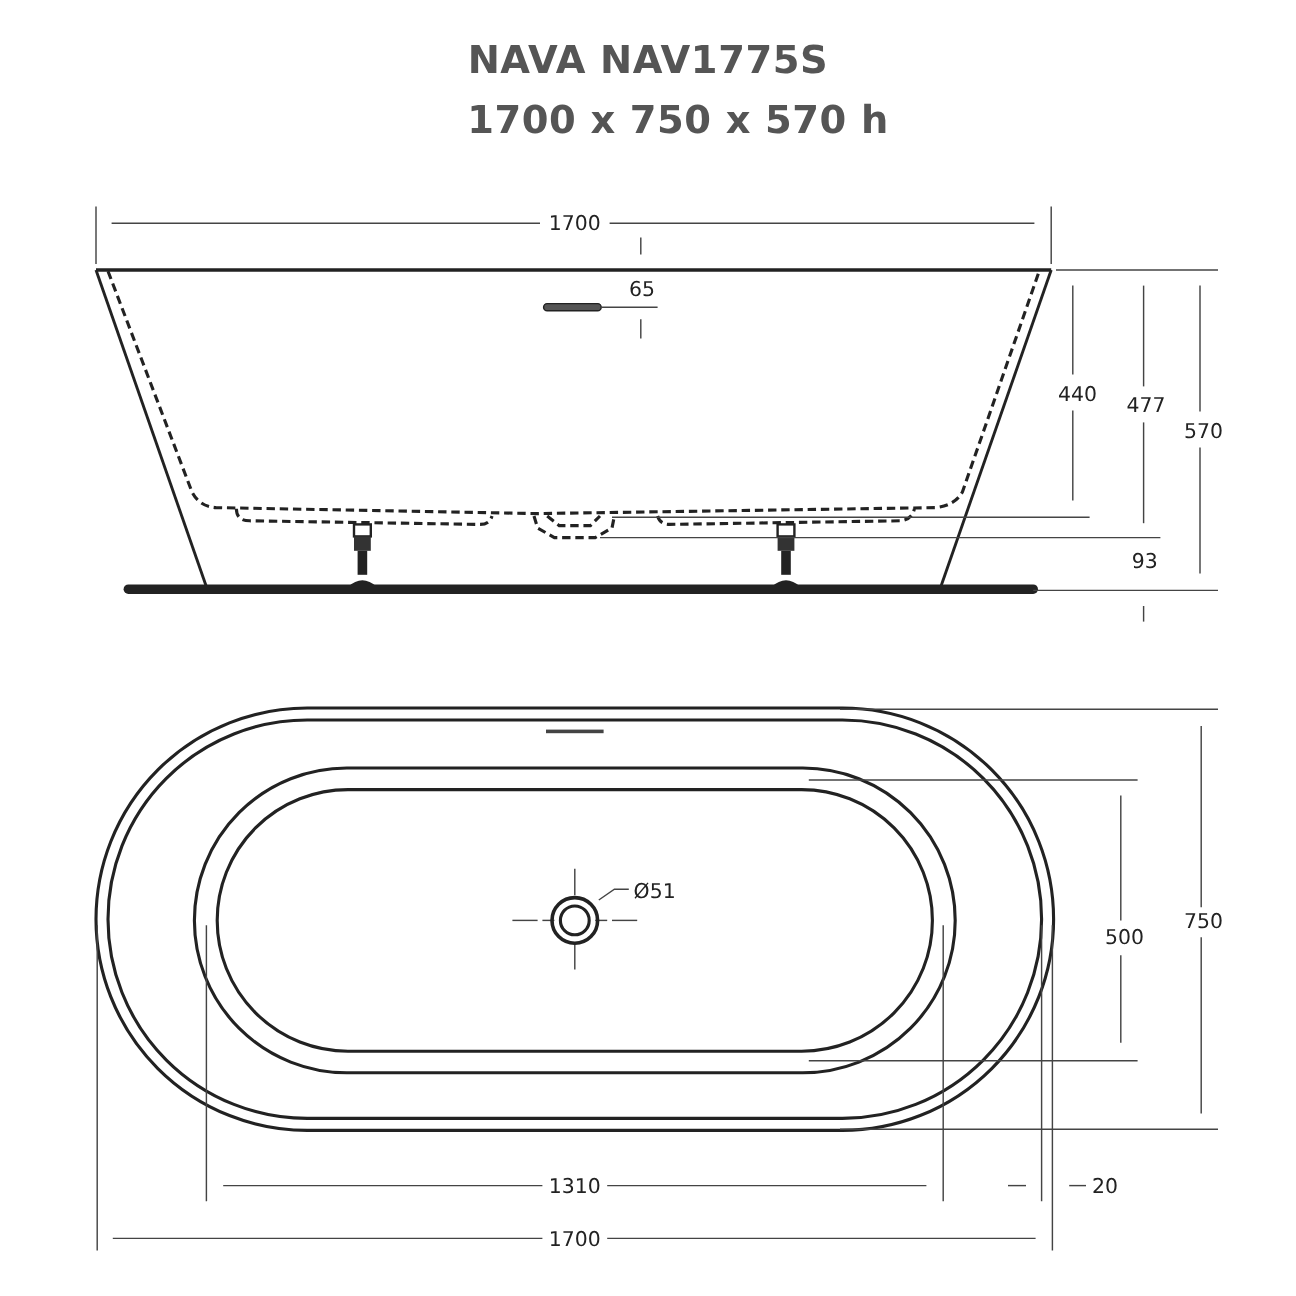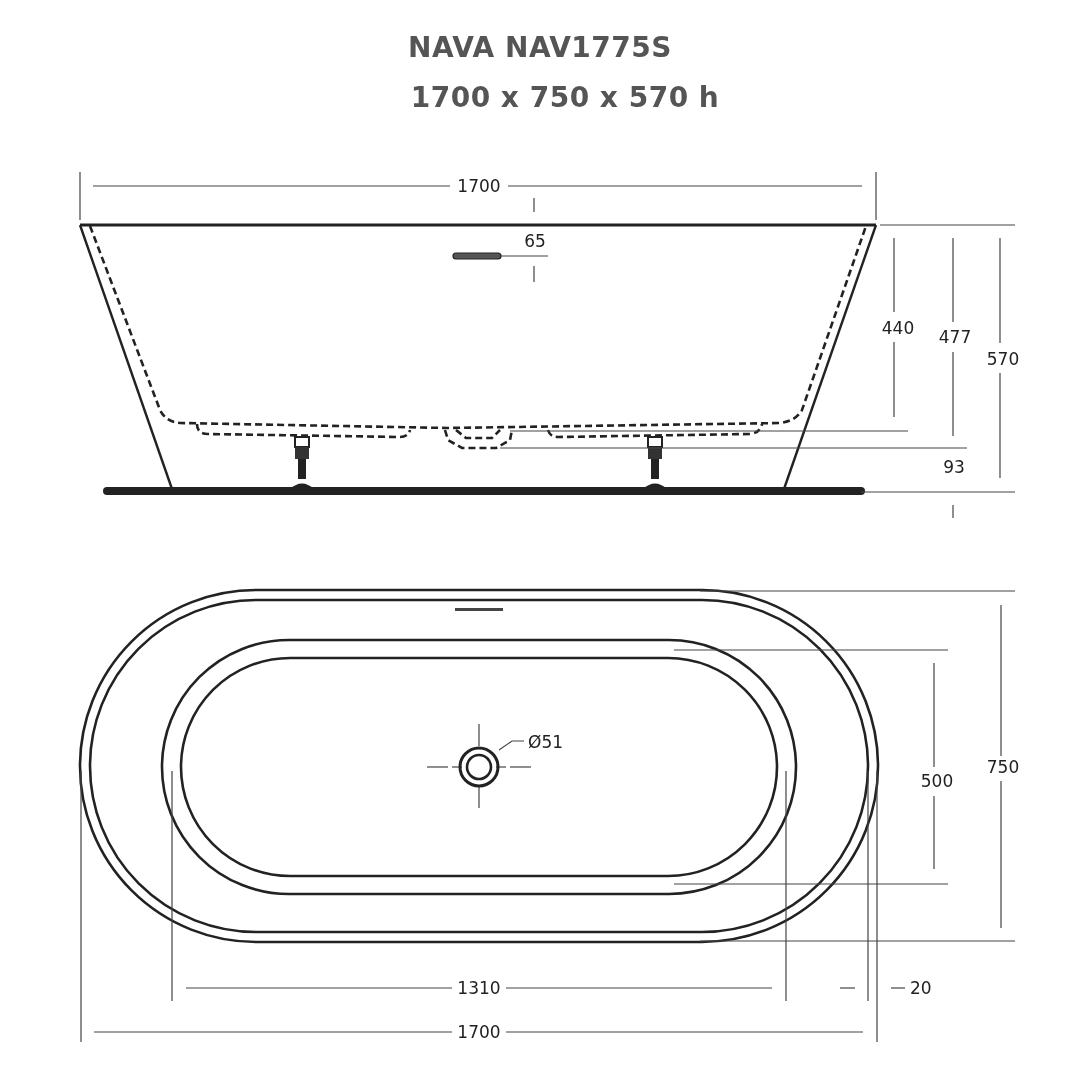--- a/index.html
+++ b/index.html
@@ -1,17 +1,17 @@
 <!DOCTYPE html>
 <html><head>
   <meta charset="utf-8">
   <style>
     html, body { margin: 0; padding: 0; background: #ffffff; }
     body { width: 1080px; height: 1080px; position: relative; overflow: hidden; font-family: "DejaVu Sans", "Liberation Sans", sans-serif; }
-    .title { position: absolute; left: 0; width: 1080px; text-align: center; color: #555555; font-weight: bold; font-size: 28px; letter-spacing: 0.5px; line-height: 1; }
+    .title { position: absolute; left: 0; width: 1080px; text-align: center; color: #555555; font-weight: bold; font-size: 32px; letter-spacing: 0.5px; line-height: 1; }
     .title.l1 { top: 34px; }
     .title.l2 { top: 84px; padding-left: 25px; }
     svg#drawing { position: absolute; left: 0; top: 0; }
     .dim { font-family: "DejaVu Sans", "Liberation Sans", sans-serif; font-size: 17px; fill: #222222; }
     .thin { stroke: #444; stroke-width: 1.2; fill: none; }
     .thick { stroke: #222; stroke-width: 3; fill: none; }
     .dash { stroke: #222; stroke-width: 2.6; fill: none; stroke-dasharray: 7 4; }
   </style>
 </head>
 <body>

